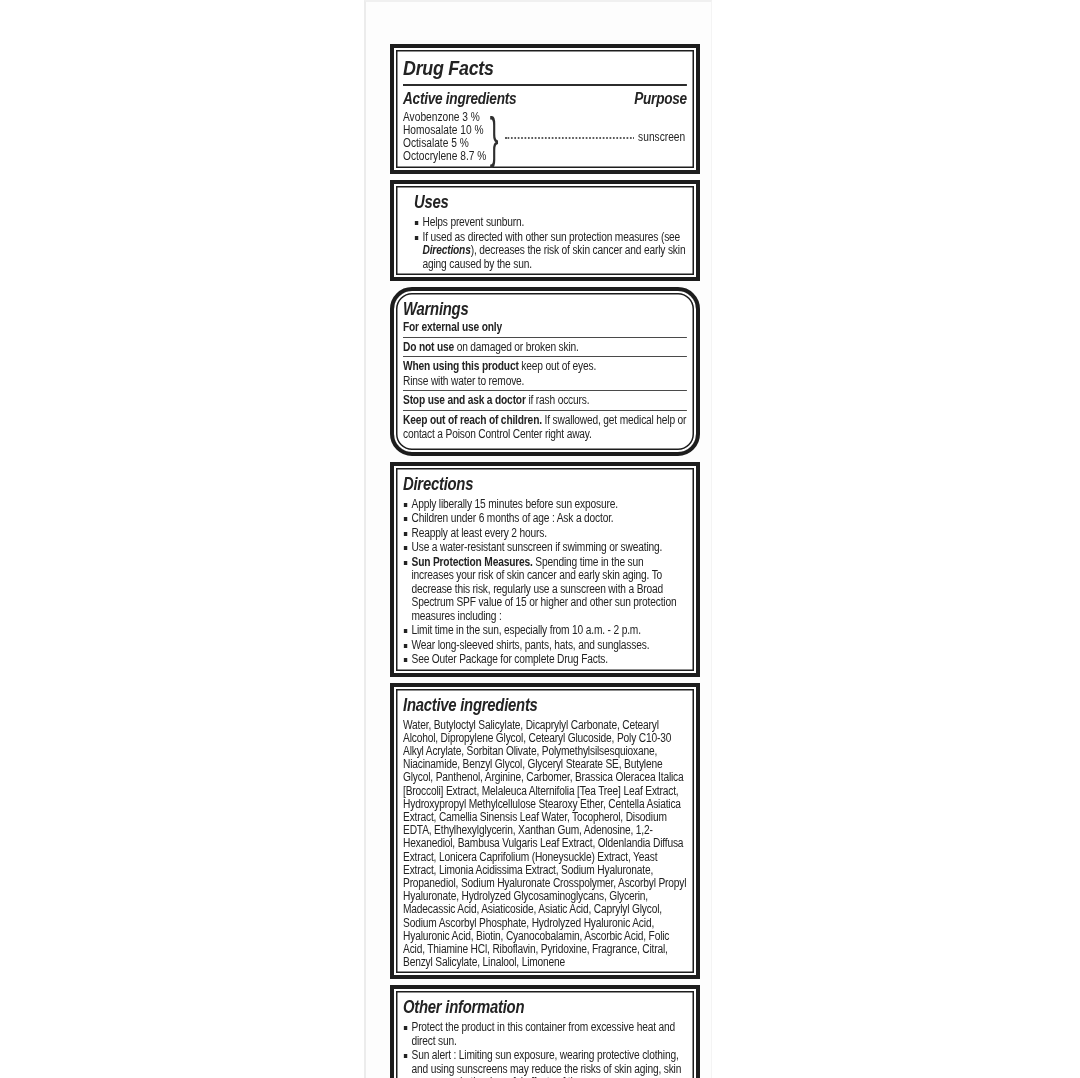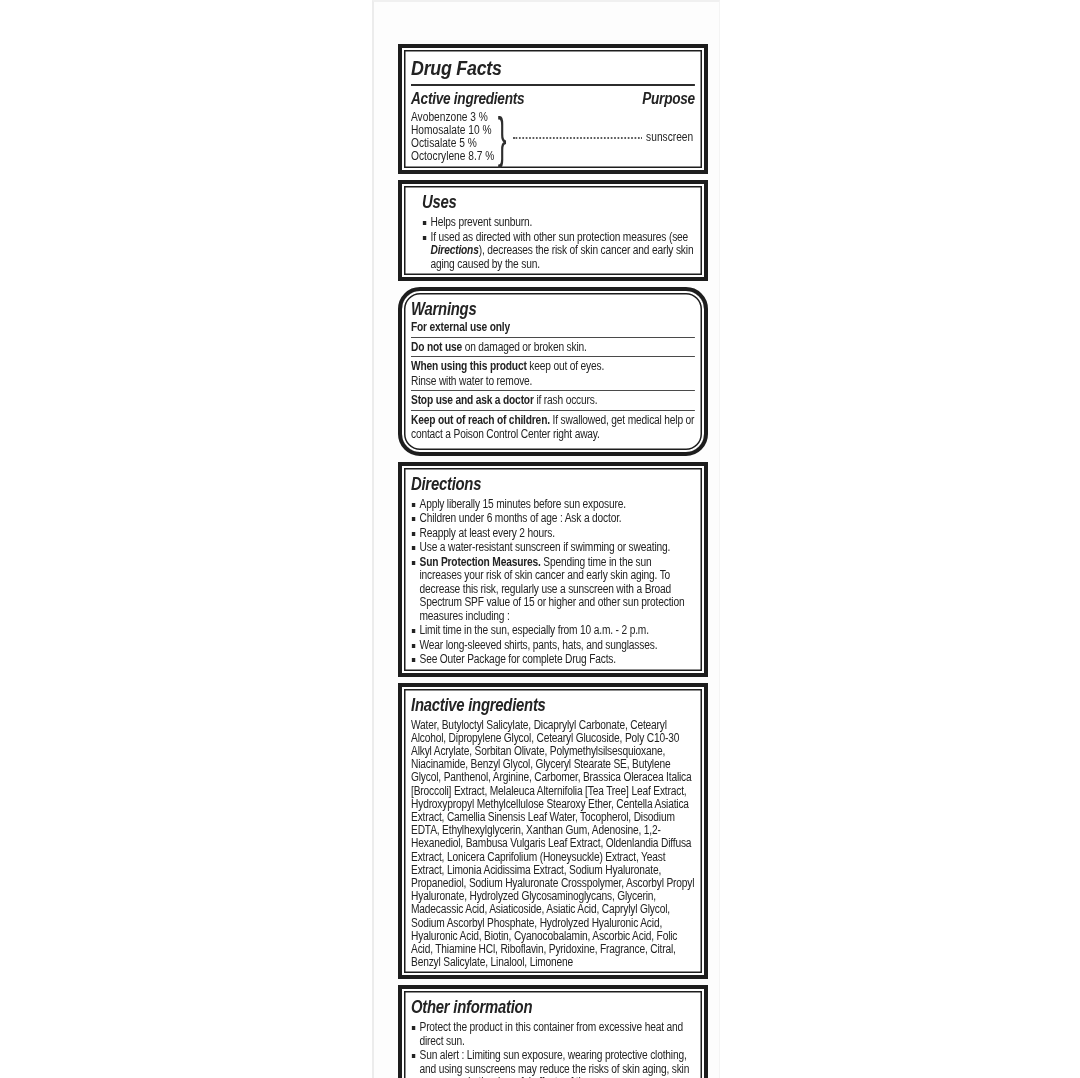--- a/index.html
+++ b/index.html
@@ -1,20 +1,20 @@
 <!DOCTYPE html>
 <html><head>
 <meta charset="utf-8">
 <style>
   * { margin:0; padding:0; box-sizing:border-box; }
   html,body { width:1080px; height:1078px; background:#ffffff; overflow:hidden;
     font-family:"Liberation Sans", sans-serif; color:#232323; }
   .canvas { position:relative; width:1080px; height:1078px; background:#ffffff; }
 
-  .strip { position:absolute; left:372px; top:0; width:348px; height:1078px;
+  .strip { position:absolute; left:364px; top:0; width:348px; height:1078px;
     background:#fdfdfd; border-left:2px solid #ececec; border-right:1px solid #f4f4f4;
     border-top:2px solid #f0f0f0; }
   .col { padding-top:42px; padding-left:24px; }
 
   .box { width:310px; background:#ffffff; border:4px solid #1d1d1d;
     box-shadow: inset 0 0 0 2px #ffffff, inset 0 0 0 3.5px #1d1d1d;
     padding:8px 9px 6px 9px; margin-bottom:6px; }
   .mt { margin-top:4px; }
 
   .cond { transform:scaleX(0.85); transform-origin:0 0; width:117.6%; }

